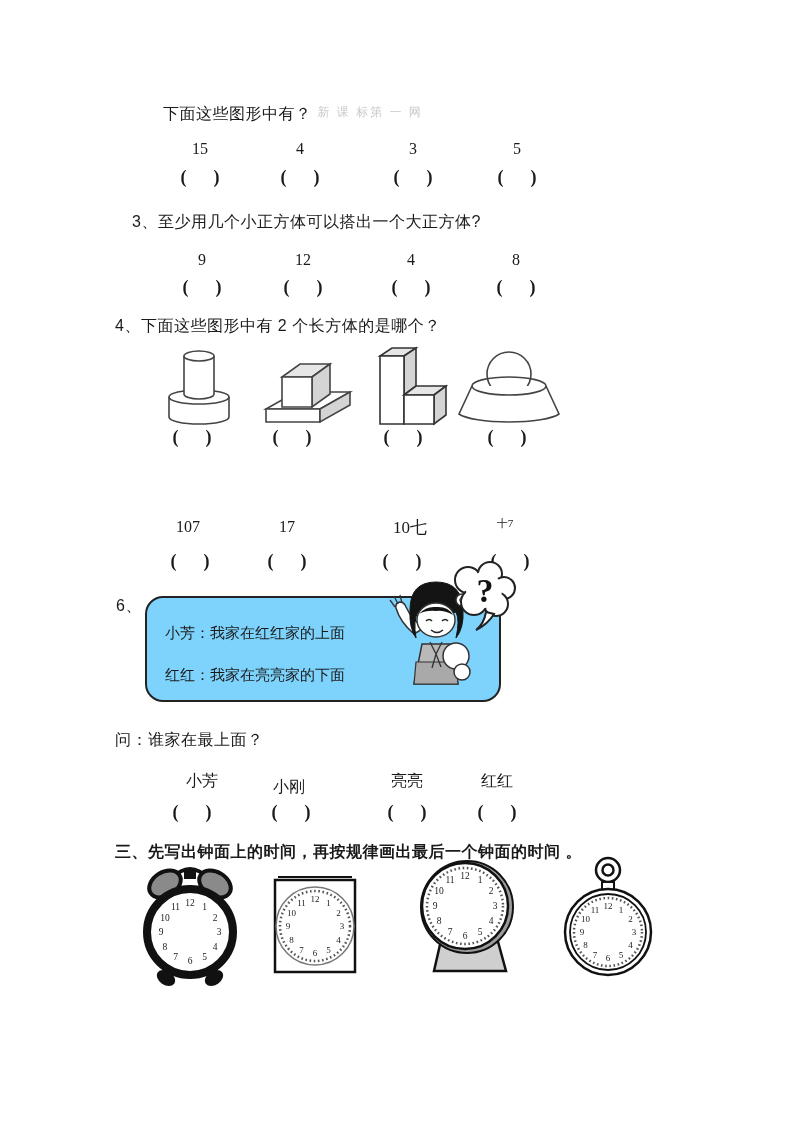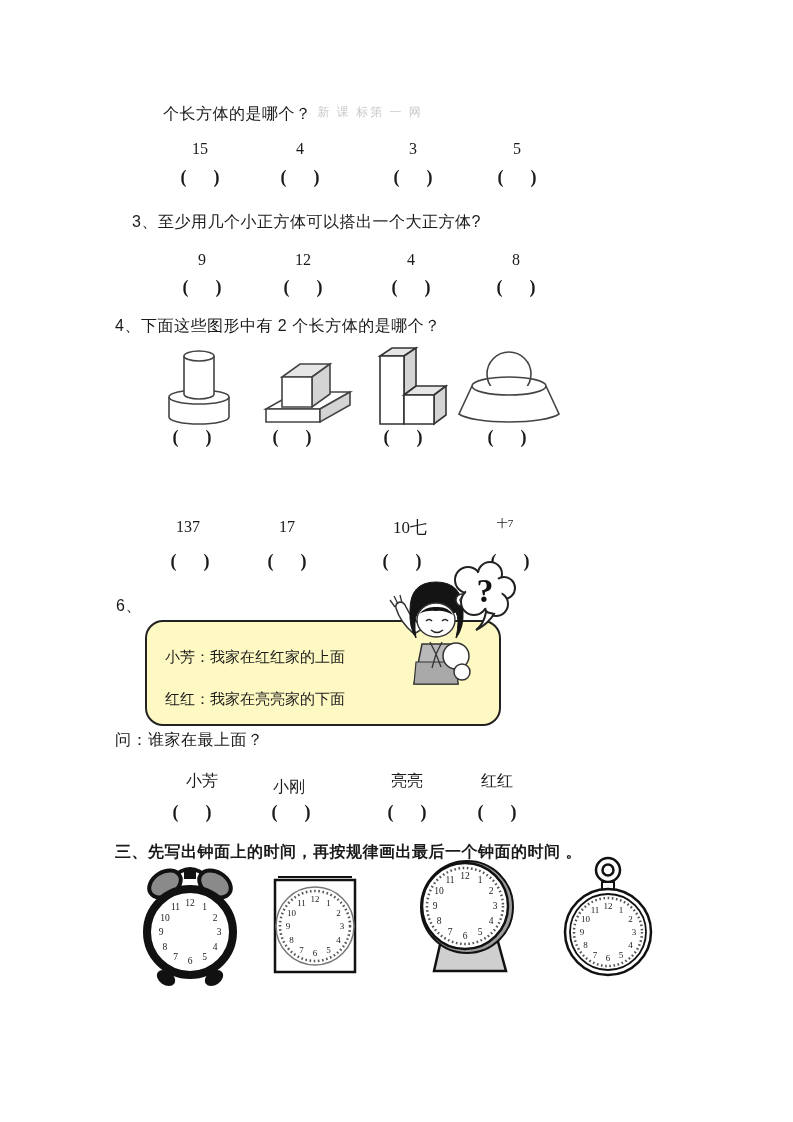--- a/index.html
+++ b/index.html
@@ -6,32 +6,32 @@
   #page{position:relative;width:793px;height:1122px;background:#fff;overflow:hidden;
         font-family:"Liberation Sans","DejaVu Sans",sans-serif;color:#1a1a1a;}
   .abs{position:absolute;}
   .qtext{font-size:16px;letter-spacing:0.5px;}
   .opt{position:absolute;transform:translateX(-50%);font-family:"Liberation Serif","DejaVu Serif",serif;
        font-size:16px;white-space:nowrap;}
   .par{position:absolute;transform:translateX(-50%);font-family:"Liberation Serif","DejaVu Serif",serif;
        font-size:18px;font-weight:bold;white-space:pre;}
   .wm{font-size:12px;color:#c9c9c9;letter-spacing:2px;vertical-align:3px;margin-left:6px;}
   .bold{font-weight:bold;}
-  .dlgbox{position:absolute;left:145px;top:620px;width:352px;height:102px;
-          border:2px solid #222;border-radius:18px;background:#fef9c3;}
+  .dlgbox{position:absolute;left:145px;top:596px;width:352px;height:102px;
+          border:2px solid #222;border-radius:18px;background:#7dd3fc;}
   .dlgline{position:absolute;left:18px;font-size:15px;color:#1a1a1a;white-space:nowrap;}
   svg{display:block;}
   .shape{position:absolute;}
 </style>
 </head>
 <body>
 
 <div id="page">
 
-  <div class="abs qtext" style="left:163px;top:104px;"><span>个长方体的是哪个？</span><span class="wm">新 课 标第  一 网</span></div>
+  <div class="abs qtext" style="left:163px;top:104px;"><span>下面这些图形中有？</span><span class="wm">新 课 标第  一 网</span></div>
 
   <span class="opt" style="left:200px;top:140px;">15</span>
   <span class="opt" style="left:300px;top:140px;">4</span>
   <span class="opt" style="left:413px;top:140px;">3</span>
   <span class="opt" style="left:517px;top:140px;">5</span>
   <span class="par" style="left:200px;top:167px;">(      )</span>
   <span class="par" style="left:300px;top:167px;">(      )</span>
   <span class="par" style="left:413px;top:167px;">(      )</span>
   <span class="par" style="left:517px;top:167px;">(      )</span>
 
@@ -92,21 +92,21 @@
         <path d="M17 38 A37 9 0 0 0 91 38" fill="none"></path>
         <path d="M17 38 A37 9 0 0 1 91 38" fill="none"></path>
       </g>
     </svg>
   </div>
   <span class="par" style="left:192px;top:427px;">(      )</span>
   <span class="par" style="left:292px;top:427px;">(      )</span>
   <span class="par" style="left:403px;top:427px;">(      )</span>
   <span class="par" style="left:507px;top:427px;">(      )</span>
 
-  <span class="opt" style="left:188px;top:518px;">137</span>
+  <span class="opt" style="left:188px;top:518px;">107</span>
   <span class="opt" style="left:287px;top:518px;">17</span>
   <span class="opt" style="left:410px;top:516px;font-size:17px;">10七</span>
   <span class="opt" style="left:505px;top:516px;font-size:11px;">十7</span>
   <span class="par" style="left:190px;top:551px;">(      )</span>
   <span class="par" style="left:287px;top:551px;">(      )</span>
   <span class="par" style="left:402px;top:551px;">(      )</span>
   <span class="par" style="left:510px;top:551px;">(      )</span>
 
   <div class="abs qtext" style="left:116px;top:596px;">6、</div>
   <div class="dlgbox">

